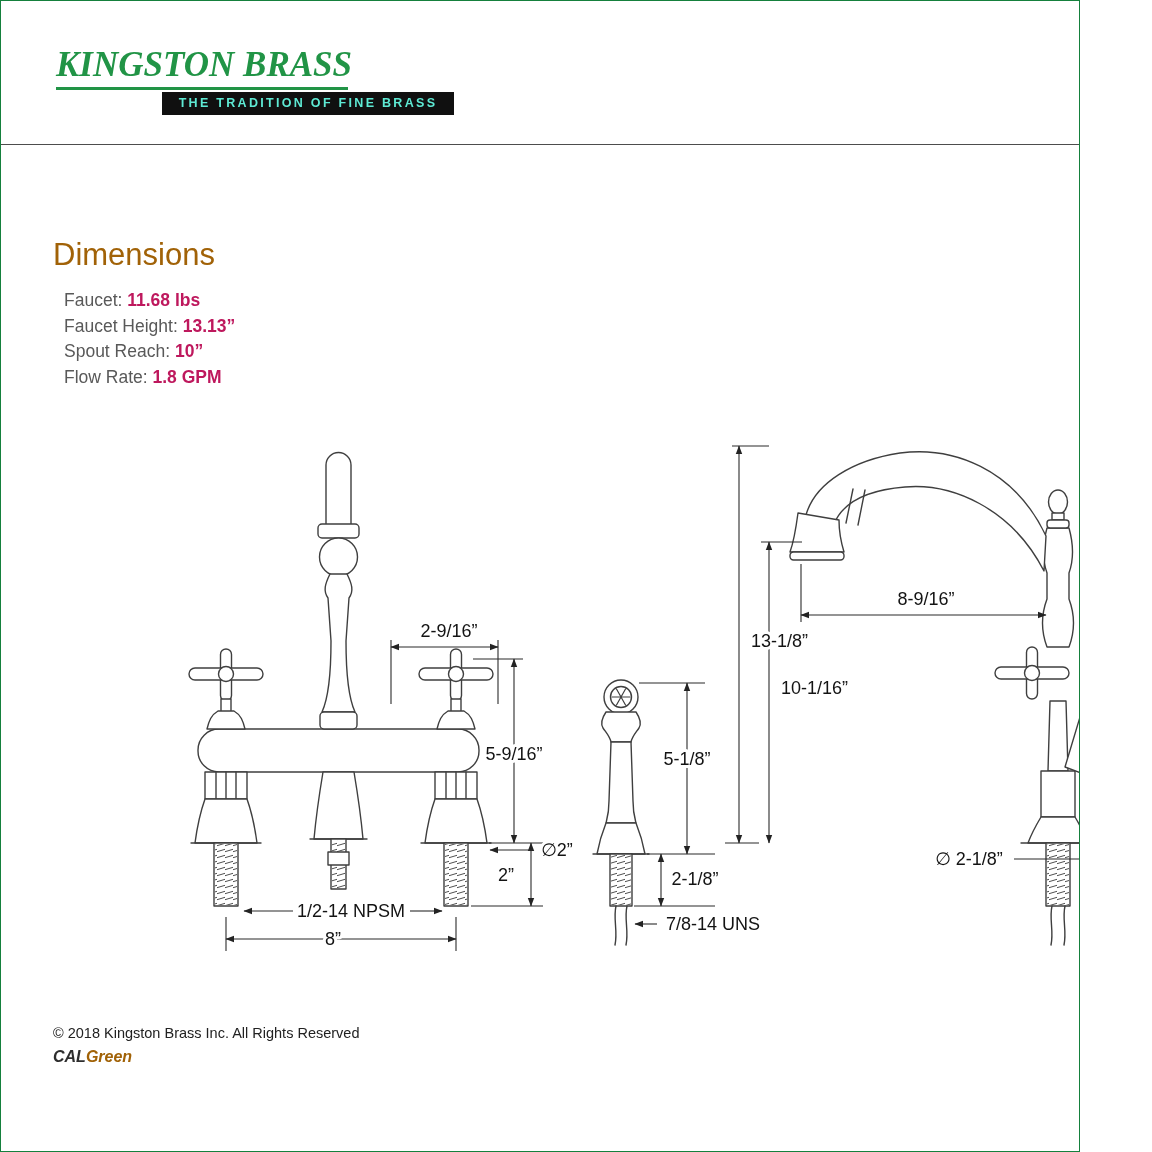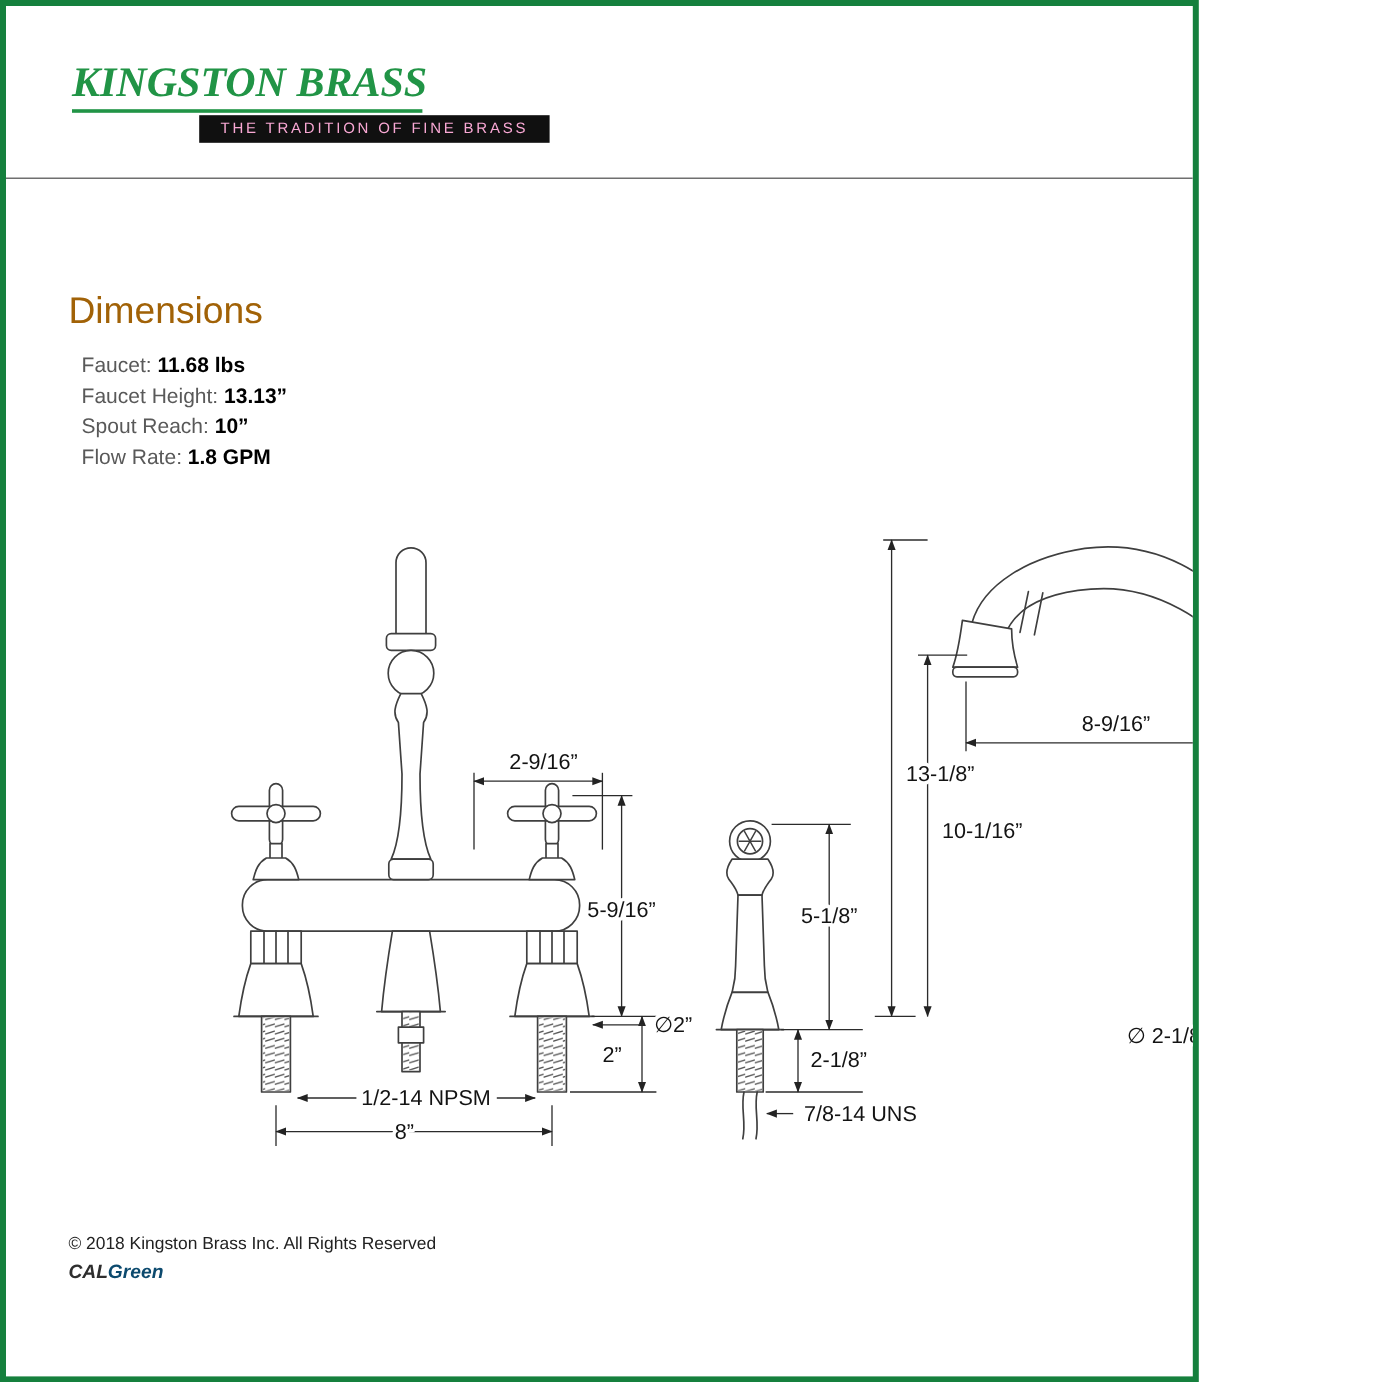--- a/index.html
+++ b/index.html
@@ -1,49 +1,49 @@
 <!DOCTYPE html>
 <html><head>
 <meta charset="utf-8">
 <style>
   html,body { margin:0; padding:0; background:#ffffff; }
   .page {
-    position:relative; width:999px; height:1152px; background:#fff;
-    border:5px solid #15803d; box-sizing:border-box; overflow:hidden;
+    position:relative; width:1080px; height:1152px; background:#fff;
+    border:1px solid #15803d; box-sizing:border-box; overflow:hidden;
     font-family:"Liberation Sans", sans-serif;
   }
   
   .header { position:absolute; left:55px; top:46px; }
   .brand {
     font-family:"Liberation Serif", serif; font-style:italic; font-weight:bold;
     font-size:35px; line-height:1.05; color:#219446; white-space:nowrap;
   }
   .brand-underline { width:292px; height:3px; background:#219446; margin-top:3px; }
   .tagline-bar {
     margin-left:106px; margin-top:2px; width:292px; height:23px; background:#101010;
-    color:#f9a8d4; display:flex; align-items:center; justify-content:center;
-    font-size:12.5px; font-weight:normal; letter-spacing:2.3px; white-space:nowrap;
+    color:#5eead4; display:flex; align-items:center; justify-content:center;
+    font-size:12.5px; font-weight:bold; letter-spacing:2.3px; white-space:nowrap;
   }
   .header-rule { position:absolute; left:0; top:143px; width:100%; border-top:1px solid #4d4d4d; }
   
   .dimensions-head { position:absolute; left:52px; top:236px; margin:0; font-size:31px; font-weight:500; color:#a16207; }
   .specs { position:absolute; left:63px; top:287px; font-size:17.5px; line-height:25.6px; color:#595959; }
-  .spec-value { color:#000000; font-weight:bold; }
+  .spec-value { color:#be185d; font-weight:bold; }
   
   .drawing { position:absolute; left:0; top:430px; }
   .dim {
     font-family:"Liberation Sans", sans-serif; font-size:18px; fill:#131313;
     stroke:#ffffff; stroke-width:6px; paint-order:stroke; stroke-linejoin:round;
   }
   
   .features { position:absolute; left:52px; top:977px; font-size:17.5px; color:#111; }
   .features .line { margin-bottom:15px; }
   .calgreen { position:absolute; left:52px; top:1047px; font-size:16px; font-weight:bold; font-style:italic; }
   .cal { color:#2e2e2e; }
-  .green { color:#0c4a6e; }
+  .green { color:#a16207; }
   .copyright { position:absolute; left:52px; top:1024px; font-size:14.5px; color:#222; }
 </style>
 </head>
 <body>
 
 <div class="page">
 
   <div class="header">
     <div class="brand">KINGSTON BRASS</div>
     <div class="brand-underline"></div>

